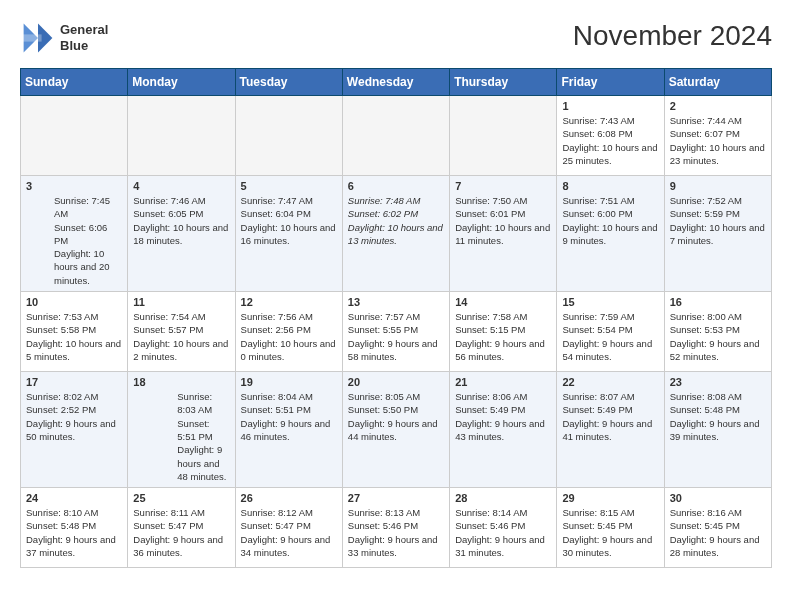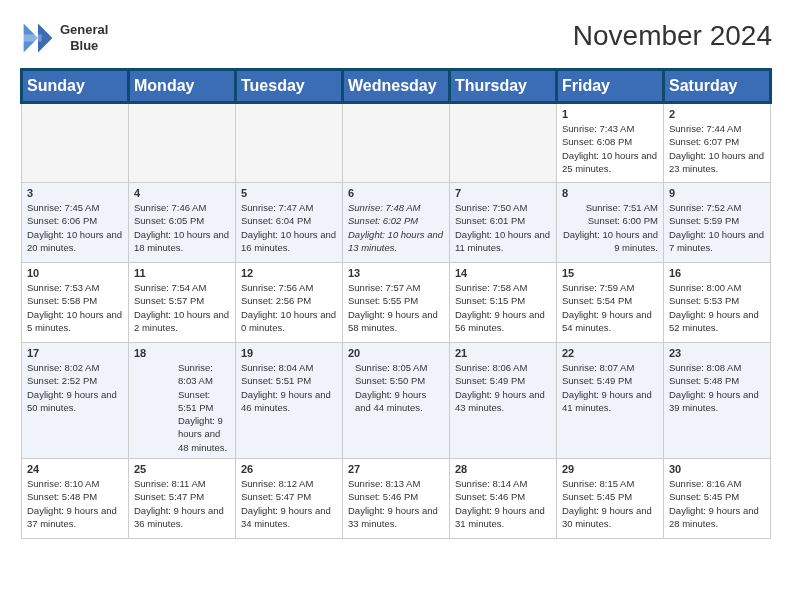--- a/index.html
+++ b/index.html
@@ -18,21 +18,20 @@
     .header {
       display: flex;
       justify-content: space-between;
       align-items: flex-start;
       margin-bottom: 12px;
     }
     .logo {
       display: flex;
       align-items: center;
       gap: 4px;
-      text-align: center;
     }
     .logo-text {
       font-size: 13px;
       font-weight: bold;
       line-height: 1.2;
       color: #333;
     }
     .logo-icon {
       width: 36px;
       height: 36px;
@@ -50,25 +49,25 @@
       color: #555;
     }
     .calendar {
       width: 100%;
       border-collapse: collapse;
       border: 1px solid #ccc;
     }
     .calendar th {
       background: #3a6db5;
       color: #fff;
-      font-size: 16px;
+      font-size: 12px;
       font-weight: bold;
       padding: 6px 4px;
       text-align: left;
-      border: 3px solid #0c4a6e;
+      border: 1px solid #0c4a6e;
     }
     .calendar td {
       width: calc(100% / 7);
       vertical-align: top;
       border: 1px solid #ccc;
       padding: 4px 5px;
       font-size: 10px;
       color: #333;
       background: #fff;
       min-height: 80px;
@@ -151,21 +150,21 @@
           <td>
             <span class="day-num">2</span>
             <div class="day-info" style="white-space: pre-line;">Sunrise: 7:44 AM
 Sunset: 6:07 PM
 Daylight: 10 hours and 23 minutes.</div>
           </td>
         </tr>
         <tr class="row-even">
           <td>
             <span class="day-num">3</span>
-            <div class="day-info" style="white-space: pre-line;">Sunrise: 7:45 AM
+            <div class="day-info" style="white-space: pre-line; margin-left: 28px;">Sunrise: 7:45 AM
 Sunset: 6:06 PM
 Daylight: 10 hours and 20 minutes.</div>
           </td>
           <td>
             <span class="day-num">4</span>
             <div class="day-info" style="white-space: pre-line;">Sunrise: 7:46 AM
 Sunset: 6:05 PM
 Daylight: 10 hours and 18 minutes.</div>
           </td>
           <td>
@@ -181,21 +180,21 @@
 Daylight: 10 hours and 13 minutes.</div>
           </td>
           <td>
             <span class="day-num">7</span>
             <div class="day-info" style="white-space: pre-line;">Sunrise: 7:50 AM
 Sunset: 6:01 PM
 Daylight: 10 hours and 11 minutes.</div>
           </td>
           <td>
             <span class="day-num">8</span>
-            <div class="day-info" style="white-space: pre-line; text-align: right;">Sunrise: 7:51 AM
+            <div class="day-info" style="white-space: pre-line;">Sunrise: 7:51 AM
 Sunset: 6:00 PM
 Daylight: 10 hours and 9 minutes.</div>
           </td>
           <td>
             <span class="day-num">9</span>
             <div class="day-info" style="white-space: pre-line;">Sunrise: 7:52 AM
 Sunset: 5:59 PM
 Daylight: 10 hours and 7 minutes.</div>
           </td>
         </tr>
@@ -257,21 +256,21 @@
 Daylight: 9 hours and 48 minutes.</div>
           </td>
           <td>
             <span class="day-num">19</span>
             <div class="day-info" style="white-space: pre-line;">Sunrise: 8:04 AM
 Sunset: 5:51 PM
 Daylight: 9 hours and 46 minutes.</div>
           </td>
           <td>
             <span class="day-num">20</span>
-            <div class="day-info" style="white-space: pre-line; margin-left: 7px;">Sunrise: 8:05 AM
+            <div class="day-info" style="white-space: pre-line;">Sunrise: 8:05 AM
 Sunset: 5:50 PM
 Daylight: 9 hours and 44 minutes.</div>
           </td>
           <td>
             <span class="day-num">21</span>
             <div class="day-info" style="white-space: pre-line;">Sunrise: 8:06 AM
 Sunset: 5:49 PM
 Daylight: 9 hours and 43 minutes.</div>
           </td>
           <td>

